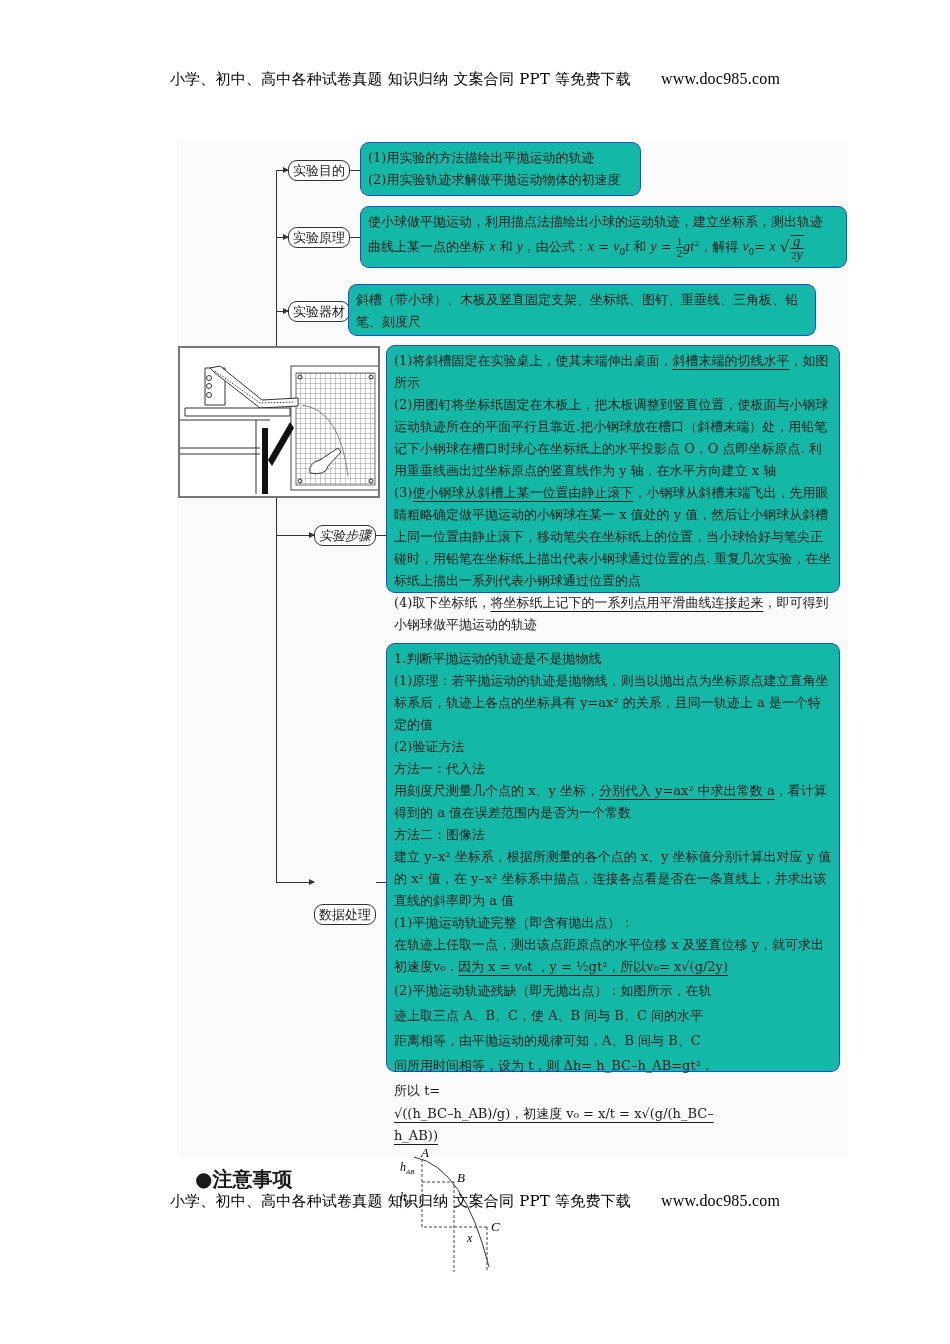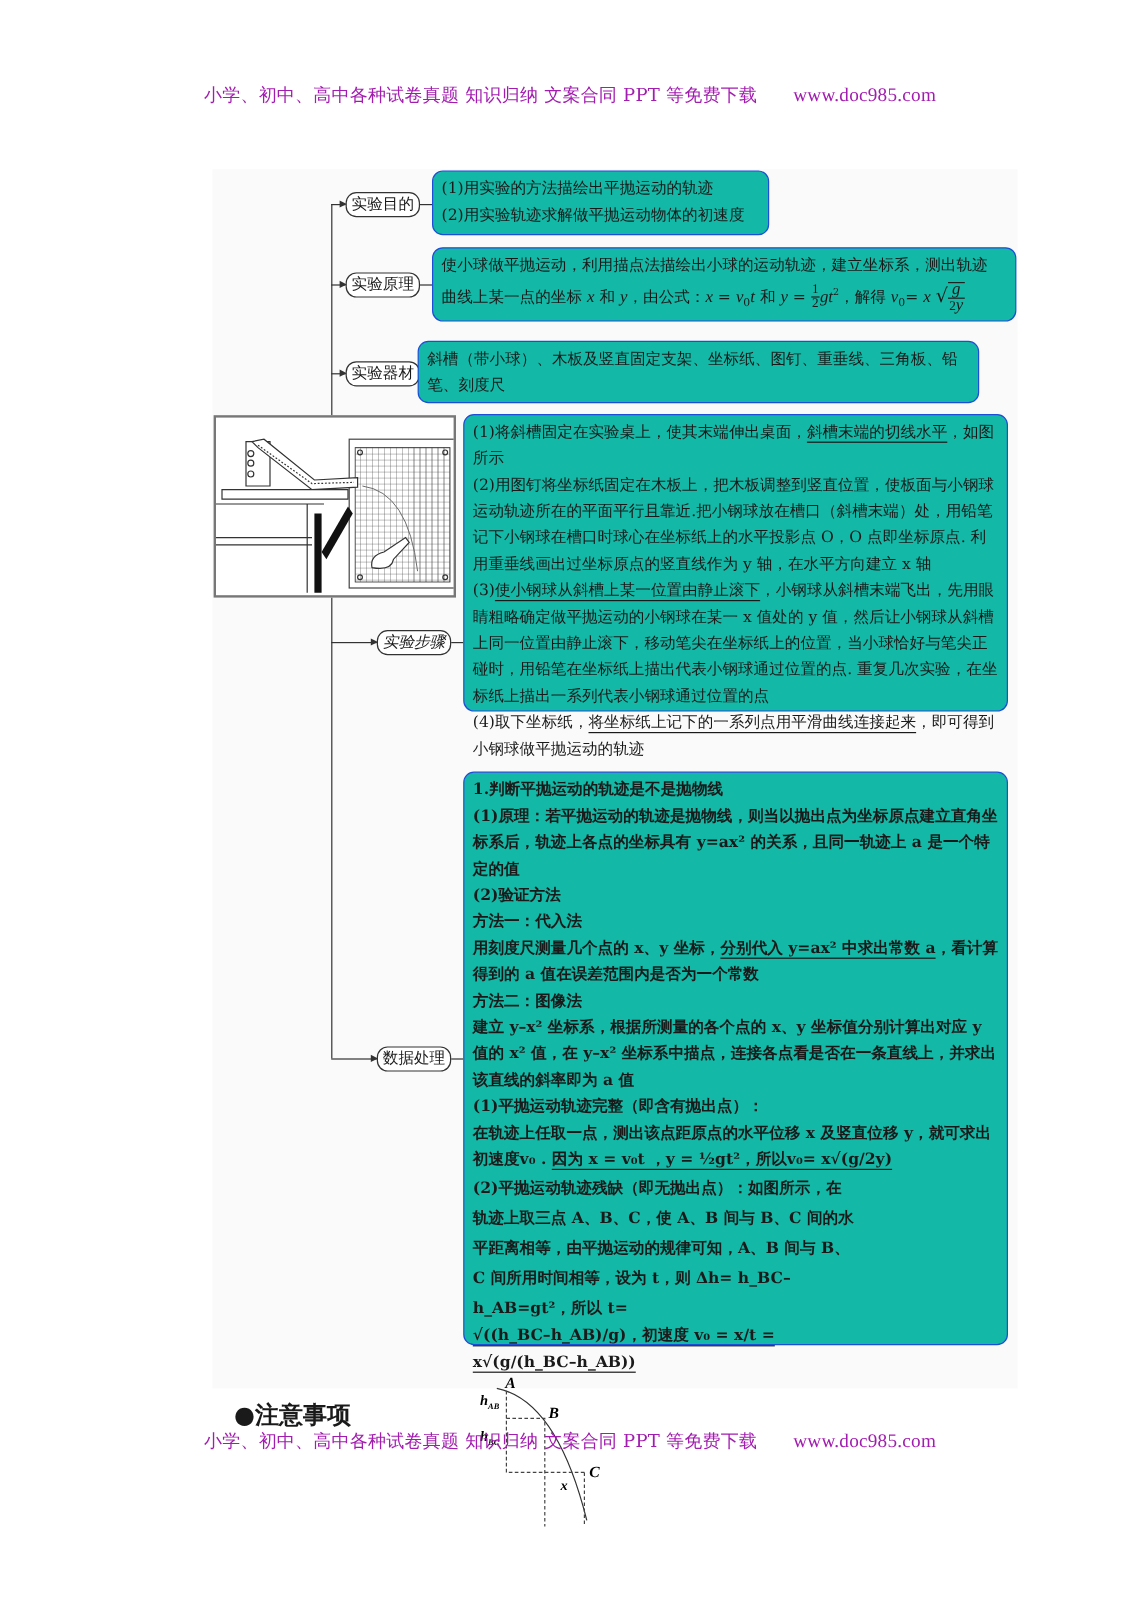--- a/index.html
+++ b/index.html
@@ -1,19 +1,19 @@
 <!DOCTYPE html>
 <html><head>
 <meta charset="utf-8">
 <style>
   html, body { margin:0; padding:0; background:#ffffff; }
   body { width:950px; height:1344px; position:relative; overflow:hidden;
          font-family:"DejaVu Serif","Liberation Serif",serif; color:#1a1a1a; }
   .hdr { position:absolute; left:0; width:950px; text-align:center; font-size:15px;
-         font-family:"DejaVu Serif","Liberation Serif",serif; color:#a21caf; letter-spacing:0.2px; }
+         font-family:"DejaVu Serif","Liberation Serif",serif; color:#000000; letter-spacing:0.2px; }
   .hdr .url { margin-left:30px; font-family:"Liberation Serif",serif; font-size:16px; }
   #panel { position:absolute; left:177px; top:141px; width:671px; height:1016px; background:#fafafa; }
   .trunk { position:absolute; left:276px; top:170px; width:1px; height:712px; background:#333; }
   .branch { position:absolute; height:1px; background:#333; }
   .branch::after { content:""; position:absolute; right:-1px; top:-3px; border-left:6px solid #333;
                    border-top:3.5px solid transparent; border-bottom:3.5px solid transparent; }
   .label { position:absolute; border:1px solid #333; border-radius:9px; background:#fff;
            font-size:13px; padding:1px 4px; line-height:17px; white-space:nowrap;
            font-family:"DejaVu Serif","Liberation Serif",serif; }
   .stub { position:absolute; height:1px; background:#333; }
@@ -52,21 +52,21 @@
 <div class="branch" style="left:276px;top:882px;width:38px;"></div>
 
 <div class="label" style="left:288px;top:160px;">实验目的</div>
 <div class="stub" style="left:350px;top:170px;width:10px;"></div>
 <div class="label" style="left:288px;top:227px;">实验原理</div>
 <div class="stub" style="left:350px;top:237px;width:10px;"></div>
 <div class="label" style="left:288px;top:301px;">实验器材</div>
 <div class="stub" style="left:350px;top:311px;width:10px;"></div>
 <div class="label" style="left:314px;top:525px;font-style:italic;">实验步骤</div>
 <div class="stub" style="left:376px;top:535px;width:10px;"></div>
-<div class="label" style="left:314px;top:872px;text-align:right;">数据处理</div>
+<div class="label" style="left:314px;top:904px;text-align:right;">数据处理</div>
 <div class="stub" style="left:376px;top:882px;width:10px;"></div>
 
 <div class="box" style="left:360px;top:142px;width:281px;height:54px;">
   <p>(1)用实验的方法描绘出平抛运动的轨迹</p>
   <p>(2)用实验轨迹求解做平抛运动物体的初速度</p>
 </div>
 
 <div class="box" style="left:360px;top:206px;width:487px;height:62px;">
   <p>使小球做平抛运动，利用描点法描绘出小球的运动轨迹，建立坐标系，测出轨迹</p>
   <p>
@@ -113,21 +113,21 @@
   </svg>
 </div>
 
 <div class="box" style="left:386px;top:345px;width:454px;height:248px;">
   <p><span>(1)将斜槽固定在实验桌上，使其末端伸出桌面，</span><span class="u">斜槽末端的切线水平</span><span>，如图所示</span></p>
   <p>(2)用图钉将坐标纸固定在木板上，把木板调整到竖直位置，使板面与小钢球运动轨迹所在的平面平行且靠近.把小钢球放在槽口（斜槽末端）处，用铅笔记下小钢球在槽口时球心在坐标纸上的水平投影点 O，O 点即坐标原点. 利用重垂线画出过坐标原点的竖直线作为 y 轴，在水平方向建立 x 轴</p>
   <p><span>(3)</span><span class="u">使小钢球从斜槽上某一位置由静止滚下</span><span>，小钢球从斜槽末端飞出，先用眼睛粗略确定做平抛运动的小钢球在某一 x 值处的 y 值，然后让小钢球从斜槽上同一位置由静止滚下，移动笔尖在坐标纸上的位置，当小球恰好与笔尖正碰时，用铅笔在坐标纸上描出代表小钢球通过位置的点. 重复几次实验，在坐标纸上描出一系列代表小钢球通过位置的点</span></p>
   <p><span>(4)取下坐标纸，</span><span class="u">将坐标纸上记下的一系列点用平滑曲线连接起来</span><span>，即可得到小钢球做平抛运动的轨迹</span></p>
 </div>
 
-<div class="box" style="left:386px;top:643px;width:454px;height:478px;font-weight:bold;">
+<div class="box" style="left:386px;top:643px;width:454px;height:429px;">
   <p>1.判断平抛运动的轨迹是不是抛物线</p>
   <p>(1)原理：若平抛运动的轨迹是抛物线，则当以抛出点为坐标原点建立直角坐标系后，轨迹上各点的坐标具有 y=ax² 的关系，且同一轨迹上 a 是一个特定的值</p>
   <p>(2)验证方法</p>
   <p>方法一：代入法</p>
   <p><span>用刻度尺测量几个点的 x、y 坐标，</span><span class="u">分别代入 y=ax² 中求出常数 a</span><span>，看计算得到的 a 值在误差范围内是否为一个常数</span></p>
   <p>方法二：图像法</p>
   <p>建立 y–x² 坐标系，根据所测量的各个点的 x、y 坐标值分别计算出对应 y 值的 x² 值，在 y–x² 坐标系中描点，连接各点看是否在一条直线上，并求出该直线的斜率即为 a 值</p>
   <p>(1)平抛运动轨迹完整（即含有抛出点）：</p>
   <p><span>在轨迹上任取一点，测出该点距原点的水平位移 x 及竖直位移 y，就可求出初速度v₀ .</span> <span class="u">因为 x = v₀t ，y = ½gt²，所以v₀= x√(g/2y)</span></p>
   <div style="display:flex;flex-direction:column;">

